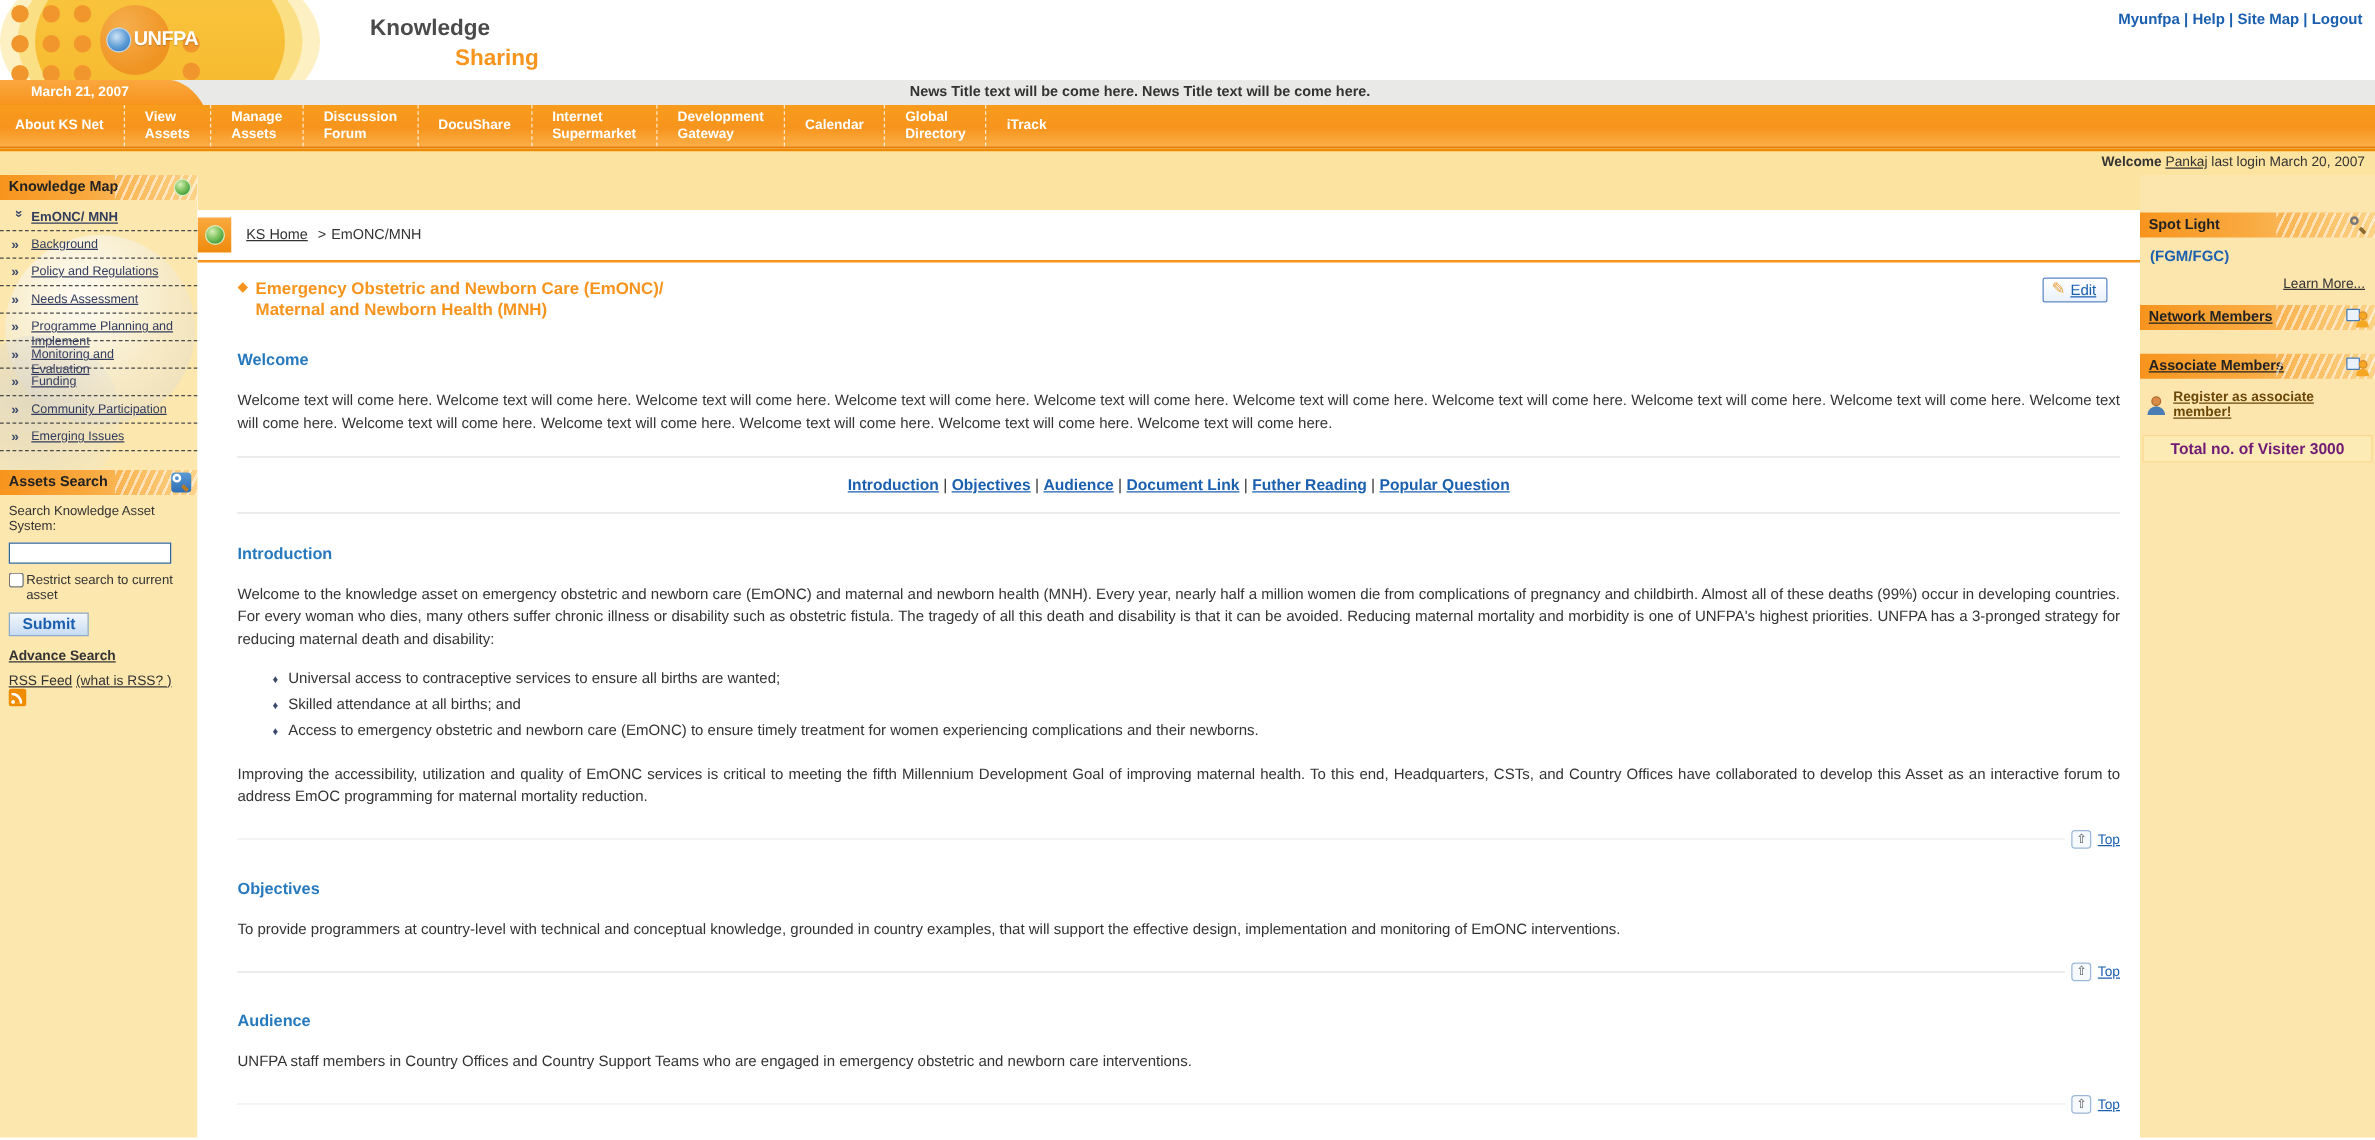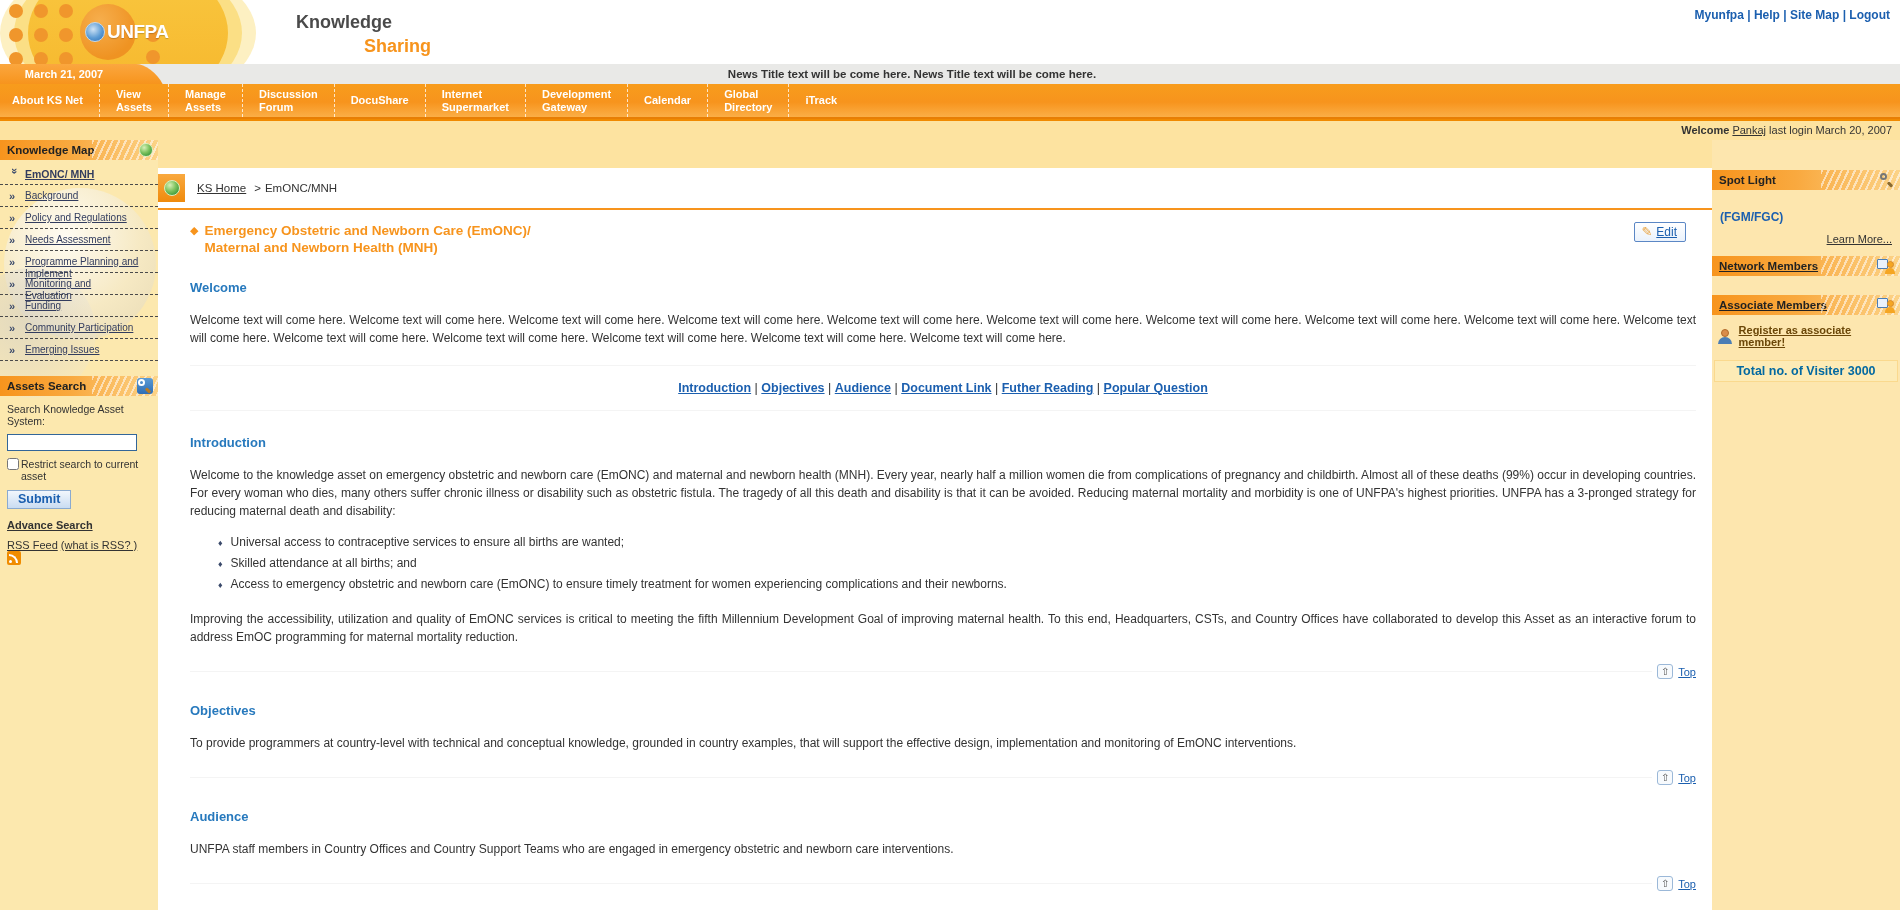--- a/index.html
+++ b/index.html
@@ -14,21 +14,21 @@
   .c2 { left:14px; top:-40px; width:228px; height:146px; background:#FBDF85; }
   .c3 { left:28px; top:-40px; width:200px; height:146px; background:linear-gradient(#F9C841,#F6B62B); }
   .dots { position:absolute; left:9px; top:4px; display:grid; grid-template-columns:repeat(3,25px); grid-auto-rows:24px; z-index:5; }
   .dot { width:14px; height:14px; border-radius:50%; background:#F0962C; }
   .dot-extra { position:absolute; z-index:5; width:14px; height:14px; border-radius:50%; background:#F0962C; }
   .unfpa-circle { position:absolute; left:80px; top:4px; width:56px; height:56px; border-radius:50%;
     background:radial-gradient(circle at 35% 30%, #F6AE4D, #EF9322 70%); z-index:6;
     display:flex; align-items:center; padding-left:5px; overflow:visible; }
   .un-emblem { flex:0 0 auto; width:20px; height:20px; border-radius:50%; border:1px solid #BFD8F0;
     background:radial-gradient(circle at 40% 35%, #CFE3F5, #5B9BD5 55%, #2E6DB4); }
-  .unfpa-text { color:#fff; font-weight:bold; font-size:19px; letter-spacing:-0.5px; margin-left:2px; z-index:7;
+  .unfpa-text { color:#fff; font-weight:bold; font-size:16px; letter-spacing:-0.5px; margin-left:2px; z-index:7;
     text-shadow:0 1px 1px rgba(0,0,0,.2); white-space:nowrap; }
   .hdr-title { position:absolute; left:296px; top:12px; font-size:18px; font-weight:bold; }
   .hdr-title .l1 { color:#4A4A4A; }
   .hdr-title .l2 { color:#F7941D; margin-left:68px; margin-top:3px; }
   .top-links { position:absolute; right:10px; top:8px; font-size:12px; font-weight:bold; color:#1B5FAF; }
   .top-links .top-link { color:#1B5FAF; text-decoration:none; cursor:pointer; }
   .top-links .sep { color:#1B5FAF; }
 
   
   .datebar { position:relative; height:20px; background:#E9E9E7; }
@@ -143,30 +143,30 @@
   .bullets { margin:14px 0 0 28px; }
   .bullet { font-size:12px; color:#333; line-height:17px; margin-top:3px; }
   .top-row { display:flex; align-items:center; margin:18px 0 2px; }
   .top-line { flex:1; height:1px; background:#CFCFCF; border-bottom:1px solid #F4F4F4; margin-right:5px; }
   .top-icon { width:16px; height:15px; border:1px solid #9BB8D8; border-radius:3px; background:#F7FAFD;
     font-family:"DejaVu Sans", sans-serif; font-size:10px; line-height:13px; text-align:center; color:#555; }
   .top-link2 { margin-left:5px; font-size:11px; color:#1B5FAF; text-decoration:underline; cursor:pointer; }
 
   
   .sb-right .stack { padding-top:30px; }
-  .spot-body { padding:16px 8px 4px; }
+  .spot-body { padding:4px 8px 4px; }
   .spot-sub { color:#1B5FAF; font-weight:bold; font-size:12px; margin:4px 0 9px; }
   .spot-text { font-size:11px; color:#333; text-align:justify; line-height:15px; }
   .learn-more { display:block; text-align:right; font-size:11px; color:#333; text-decoration:underline; margin-top:7px; cursor:pointer; }
   .hdr-network { margin-top:7px; }
   .hdr-associate { margin-top:19px; }
   .register-row { display:flex; align-items:center; padding:9px 4px 6px 6px; }
   .register-link { font-size:11px; font-weight:bold; color:#6B4708; text-decoration:underline; margin-left:7px; cursor:pointer; }
   .visitor-bar { margin:6px 2px; border:1px solid #FAD98E; background:#FDEBB6; text-align:center;
-    font-weight:bold; font-size:12.5px; color:#0369a1; padding:3px 0; }
+    font-weight:bold; font-size:12.5px; color:#701a75; padding:3px 0; }
 </style>
 </head>
 <body>
 
 <div class="page">
 
   <div class="header">
     <div class="logo-wrap">
       <div class="hdr-curve c1"></div>
       <div class="hdr-curve c2"></div>

